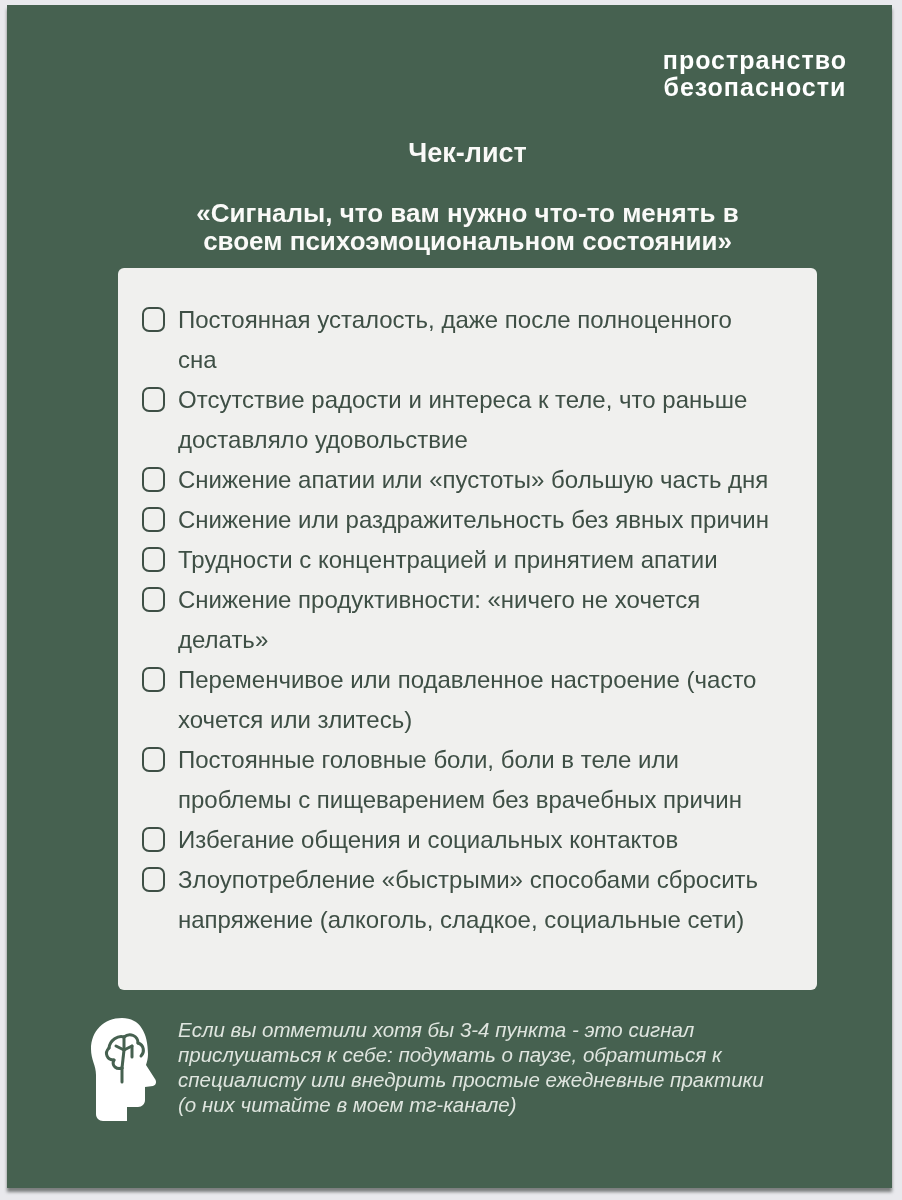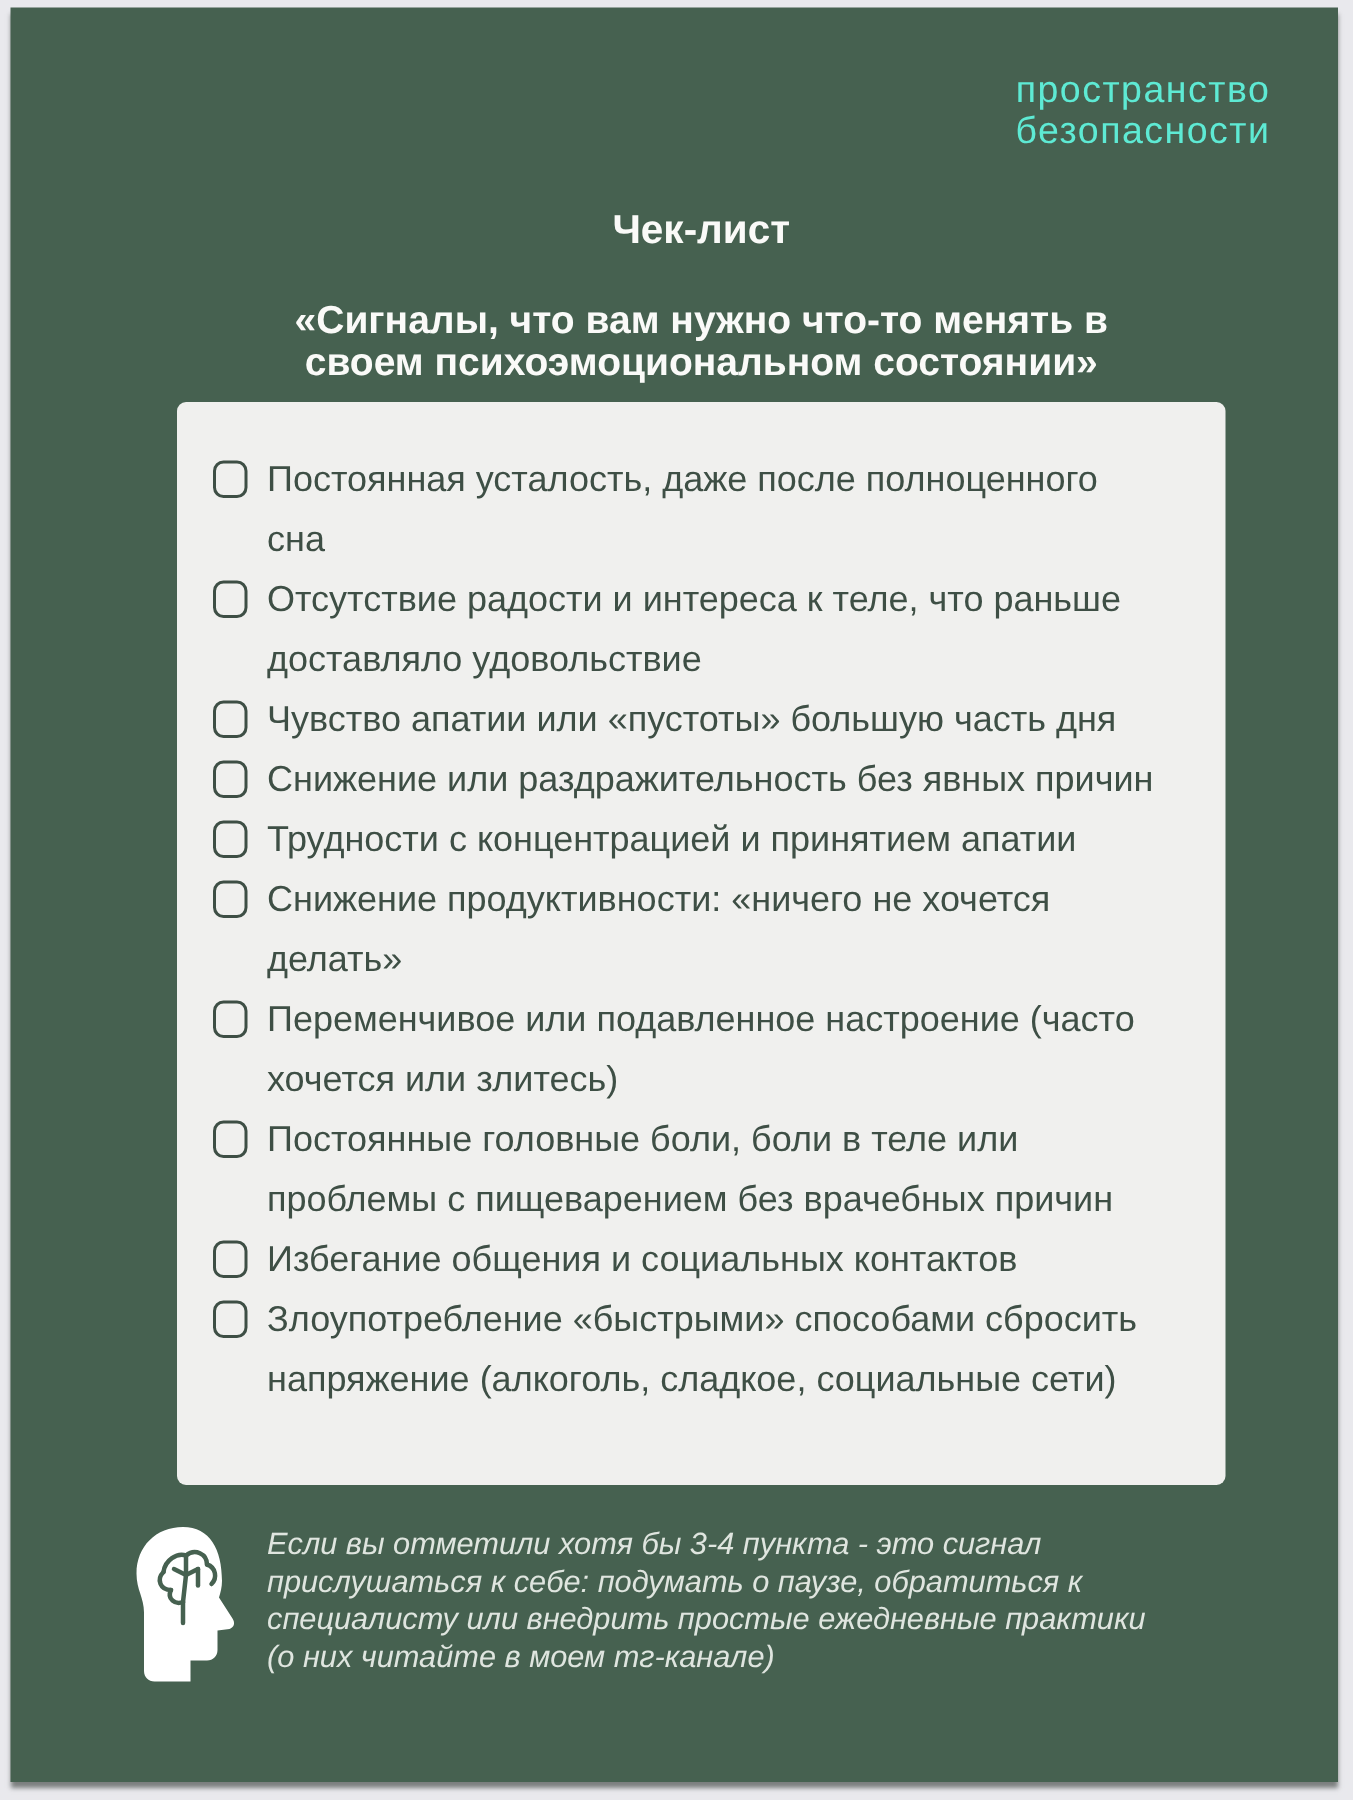--- a/index.html
+++ b/index.html
@@ -12,24 +12,24 @@
   }
   .page{
     position:absolute;left:7px;top:5px;width:885px;height:1183px;
     background:#466150;
     box-shadow:0 4px 3px rgba(35,40,37,.55);
   }
   
   .logo{
     position:absolute;top:42px;right:45px;
     text-align:center;
-    color:#5eead4;
+    color:#ffffff;
     font-size:25px;line-height:27px;
     letter-spacing:1px;
-    font-weight:400;
+    font-weight:700;
   }
   
   .hdr{
     position:absolute;left:18px;top:133px;width:100%;
     text-align:center;color:#fafaf8;font-weight:bold;
   }
   .hdr .title{font-size:27px;line-height:30px;}
   .hdr .subtitle{margin-top:31px;font-size:26px;line-height:28px;}
   
   .card{
@@ -85,21 +85,21 @@
     <span class="item-label">Постоянная усталость, даже после полноценного сна</span>
   </div>
 
   <div class="item">
     <span class="cb"></span>
     <span class="item-label">Отсутствие радости и интереса к теле, что раньше доставляло удовольствие</span>
   </div>
 
   <div class="item">
     <span class="cb"></span>
-    <span class="item-label">Чувство апатии или «пустоты» большую часть дня</span>
+    <span class="item-label">Снижение апатии или «пустоты» большую часть дня</span>
   </div>
 
   <div class="item">
     <span class="cb"></span>
     <span class="item-label">Снижение или раздражительность без явных причин</span>
   </div>
 
   <div class="item">
     <span class="cb"></span>
     <span class="item-label">Трудности с концентрацией и принятием апатии</span>

